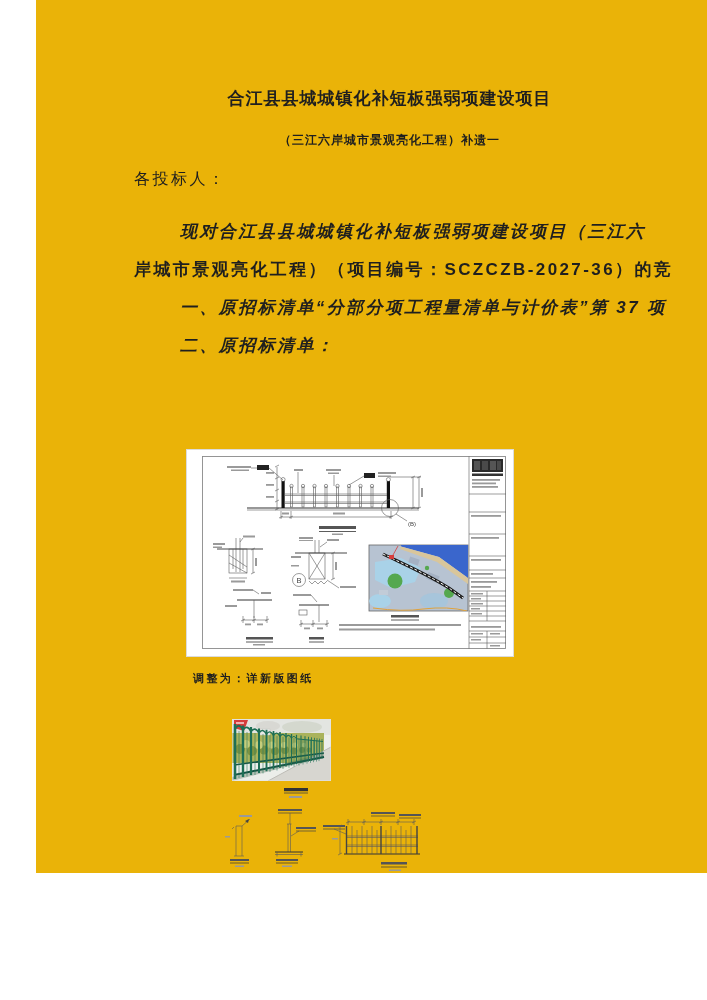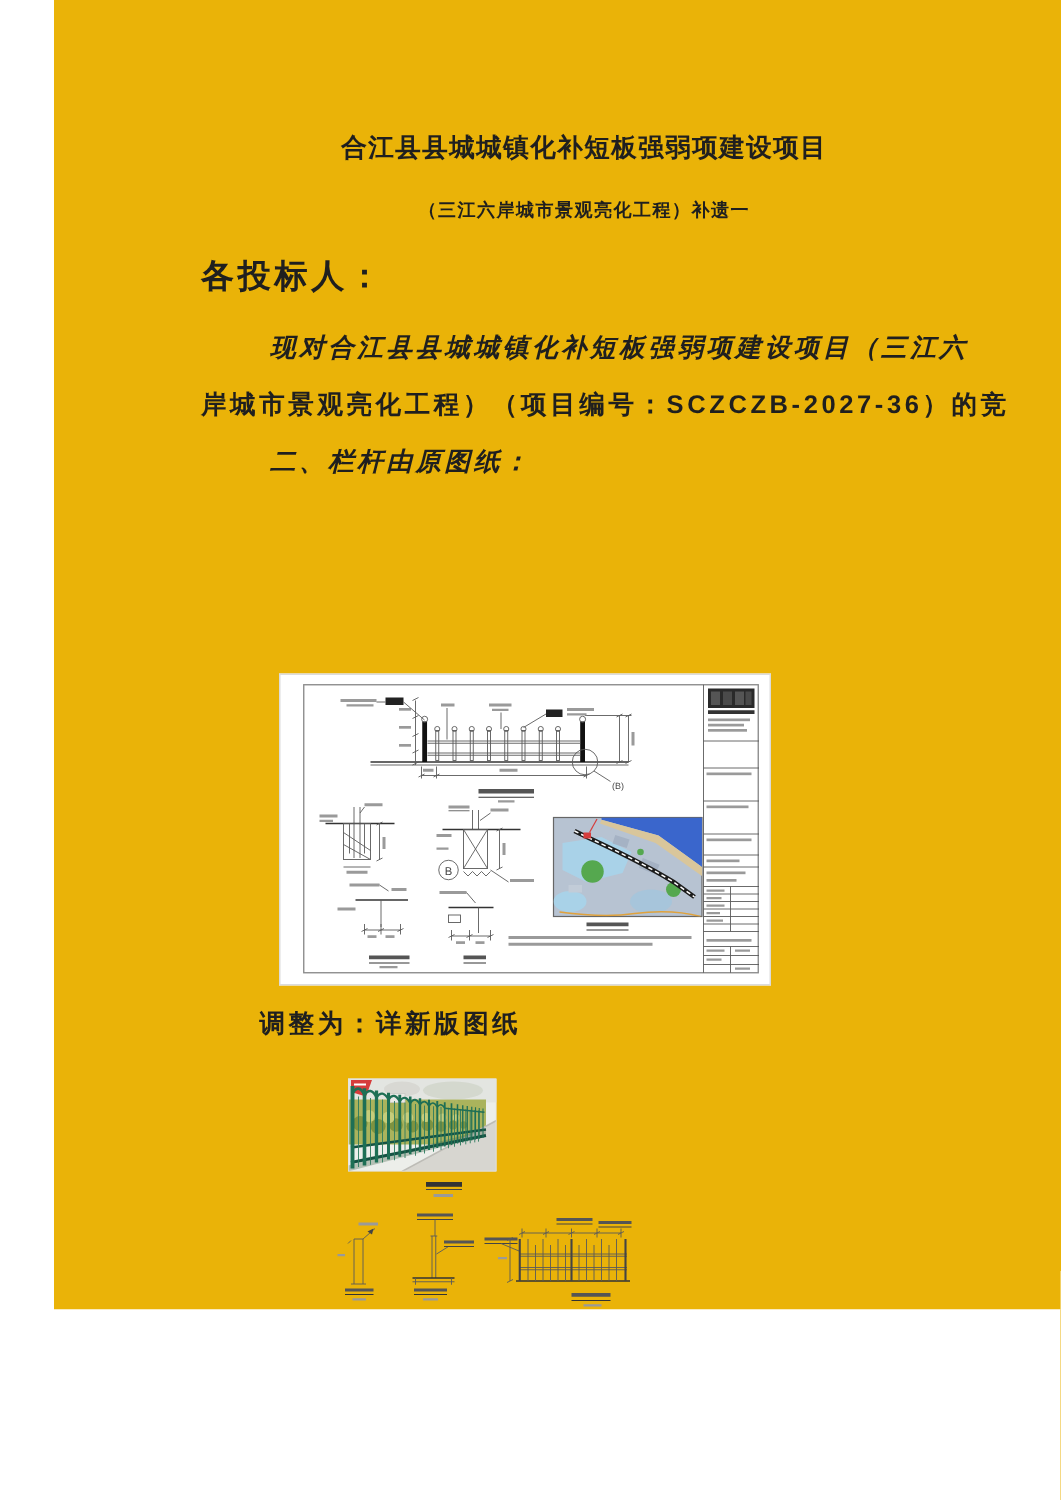--- a/index.html
+++ b/index.html
@@ -10,35 +10,35 @@
   .doc-title {
     position:absolute; top:87px; left:0; width:100%; text-align:center;
     font-size:17px; font-weight:700; letter-spacing:1px;
   }
   .doc-subtitle {
     position:absolute; top:132px; left:0; width:100%; text-align:center;
     font-size:12px; font-weight:700; letter-spacing:1px;
   }
   .salutation {
     position:absolute; left:98px; top:169px;
-    font-size:22px; font-weight:700; letter-spacing:2.5px;
+    font-size:16px; font-weight:400; letter-spacing:2.5px;
   }
   .body-block {
     position:absolute; left:98px; top:213px; width:516px;
     font-size:17px; font-weight:600; letter-spacing:2.4px; line-height:38px;
   }
   .body-line { height:38px; white-space:nowrap; }
   .body-line.indent { padding-left:46px;font-style:italic; }
   .figure-original {
     position:absolute; left:150px; top:449px; width:326px; height:206px;
     border:1px solid #dcdcdc; background:#ffffff; box-sizing:content-box;
   }
   .adjust-line {
-    position:absolute; left:137px; top:671px;
-    font-size:17px; font-weight:600; letter-spacing:2.4px;
+    position:absolute; left:157px; top:671px;
+    font-size:11px; font-weight:600; letter-spacing:2.4px;
   }
   .figure-photo { position:absolute; left:196px; top:719px; width:99px; height:62px; }
   .photo-caption { position:absolute; left:246px; top:787px; width:40px; height:14px; }
   .figure-new { position:absolute; left:160px; top:802px; width:285px; height:100px; }
   .page-number {
     position:absolute; top:913px; left:0; width:100%; text-align:center;
     font-family:"Liberation Serif", serif; font-size:17px; color:#3c3c3c;
   }
   svg { display:block; }
   .ln { stroke:#5a5a5a; stroke-width:0.6; fill:none; }
@@ -51,21 +51,22 @@
 
 <div class="page">
 
   <div class="doc-title">合江县县城城镇化补短板强弱项建设项目</div>
   <div class="doc-subtitle">（三江六岸城市景观亮化工程）补遗一</div>
   <div class="salutation">各投标人：</div>
 
   <div class="body-block">
     <div class="body-line indent">现对合江县县城城镇化补短板强弱项建设项目（三江六</div>
     <div class="body-line">岸城市景观亮化工程）（项目编号：SCZCZB-2027-36）的竞</div>
-    <div class="body-line indent">二、栏杆由原图纸：</div>
+    <div class="body-line indent">一、原招标清单“分部分项工程量清单与计价表”第 37 项</div>
+    <div class="body-line indent">二、原招标清单：</div>
   </div>
 
   <div class="figure-original">
     <svg width="326" height="206" viewBox="0 0 326 206">
 
       <rect x="15.5" y="6.5" width="303" height="192" fill="#ffffff" stroke="#8a8a8a" stroke-width="0.9"></rect>
       <line x1="282" y1="6.5" x2="282" y2="198.5" class="ln"></line>
 
       <g>
 

